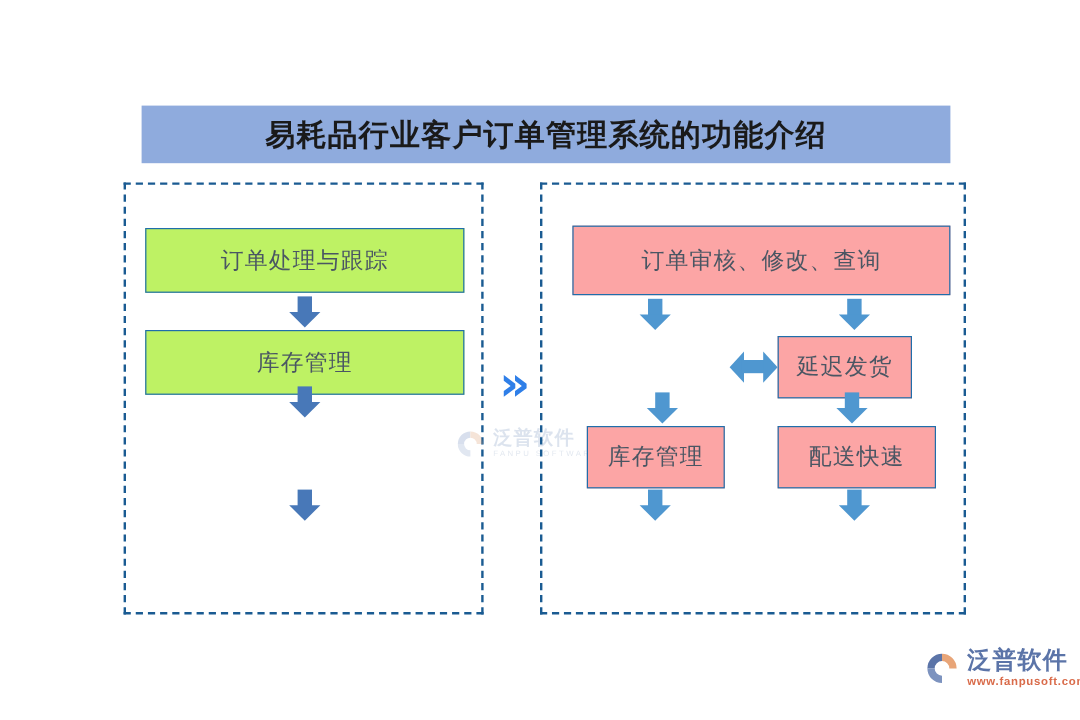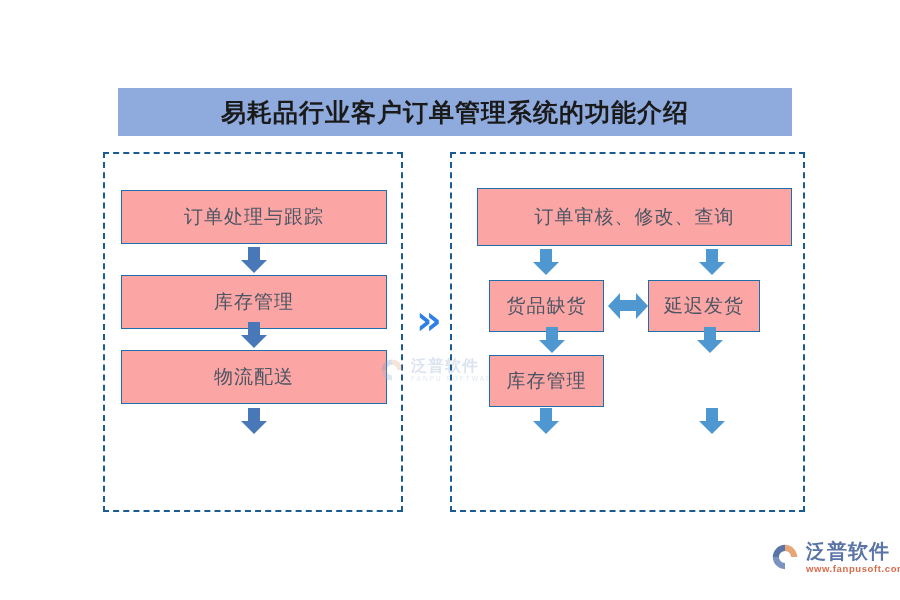--- a/index.html
+++ b/index.html
@@ -62,21 +62,21 @@
     top: 152px;
     width: 355px;
     height: 360px;
   }
 
   
   .pbox {
     position: absolute;
     box-sizing: border-box;
     border: 1.6px solid #1f6eab;
-    background: #fca5a5;
+    background: #bef264;
     display: flex;
     align-items: center;
     justify-content: center;
     text-align: center;
   }
   .pbox span {
     font-family: "Liberation Serif", "DejaVu Serif", serif;
     font-size: 19px;
     color: #4a5663;
     letter-spacing: 1px;
@@ -285,23 +285,20 @@
 
   <div class="pbox lb2">
     <span>库存管理</span>
   </div>
 
   <div class="arrow-down arrow-left-blue la2">
     <div class="shaft"></div>
       <div class="head"></div>
   </div>
 
-  <div class="pbox lb3">
-    <span>物流配送</span>
-  </div>
 
   <div class="arrow-down arrow-left-blue la3">
     <div class="shaft"></div>
       <div class="head"></div>
   </div>
 
 
   <div class="chevron">»</div>
 
   <div class="watermark">
@@ -326,23 +323,20 @@
 
   <div class="arrow-down arrow-right-blue ra1">
     <div class="shaft"></div>
       <div class="head"></div>
   </div>
   <div class="arrow-down arrow-right-blue ra2">
     <div class="shaft"></div>
       <div class="head"></div>
   </div>
 
-  <div class="pbox rb2 plain">
-    <span>货品缺货</span>
-  </div>
 
   <div class="arrow-dbl">
     <div class="hl"></div>
       <div class="hshaft"></div>
       <div class="hr"></div>
   </div>
 
   <div class="pbox rb3 plain">
     <span>延迟发货</span>
   </div>
@@ -353,20 +347,23 @@
   </div>
   <div class="arrow-down arrow-right-blue ra4">
     <div class="shaft"></div>
       <div class="head"></div>
   </div>
 
   <div class="pbox rb4 plain">
     <span>库存管理</span>
   </div>
 
+  <div class="pbox rb5 plain">
+    <span>配送快速</span>
+  </div>
 
   <div class="arrow-down arrow-right-blue ra5">
     <div class="shaft"></div>
       <div class="head"></div>
   </div>
   <div class="arrow-down arrow-right-blue ra6">
     <div class="shaft"></div>
       <div class="head"></div>
   </div>
 

